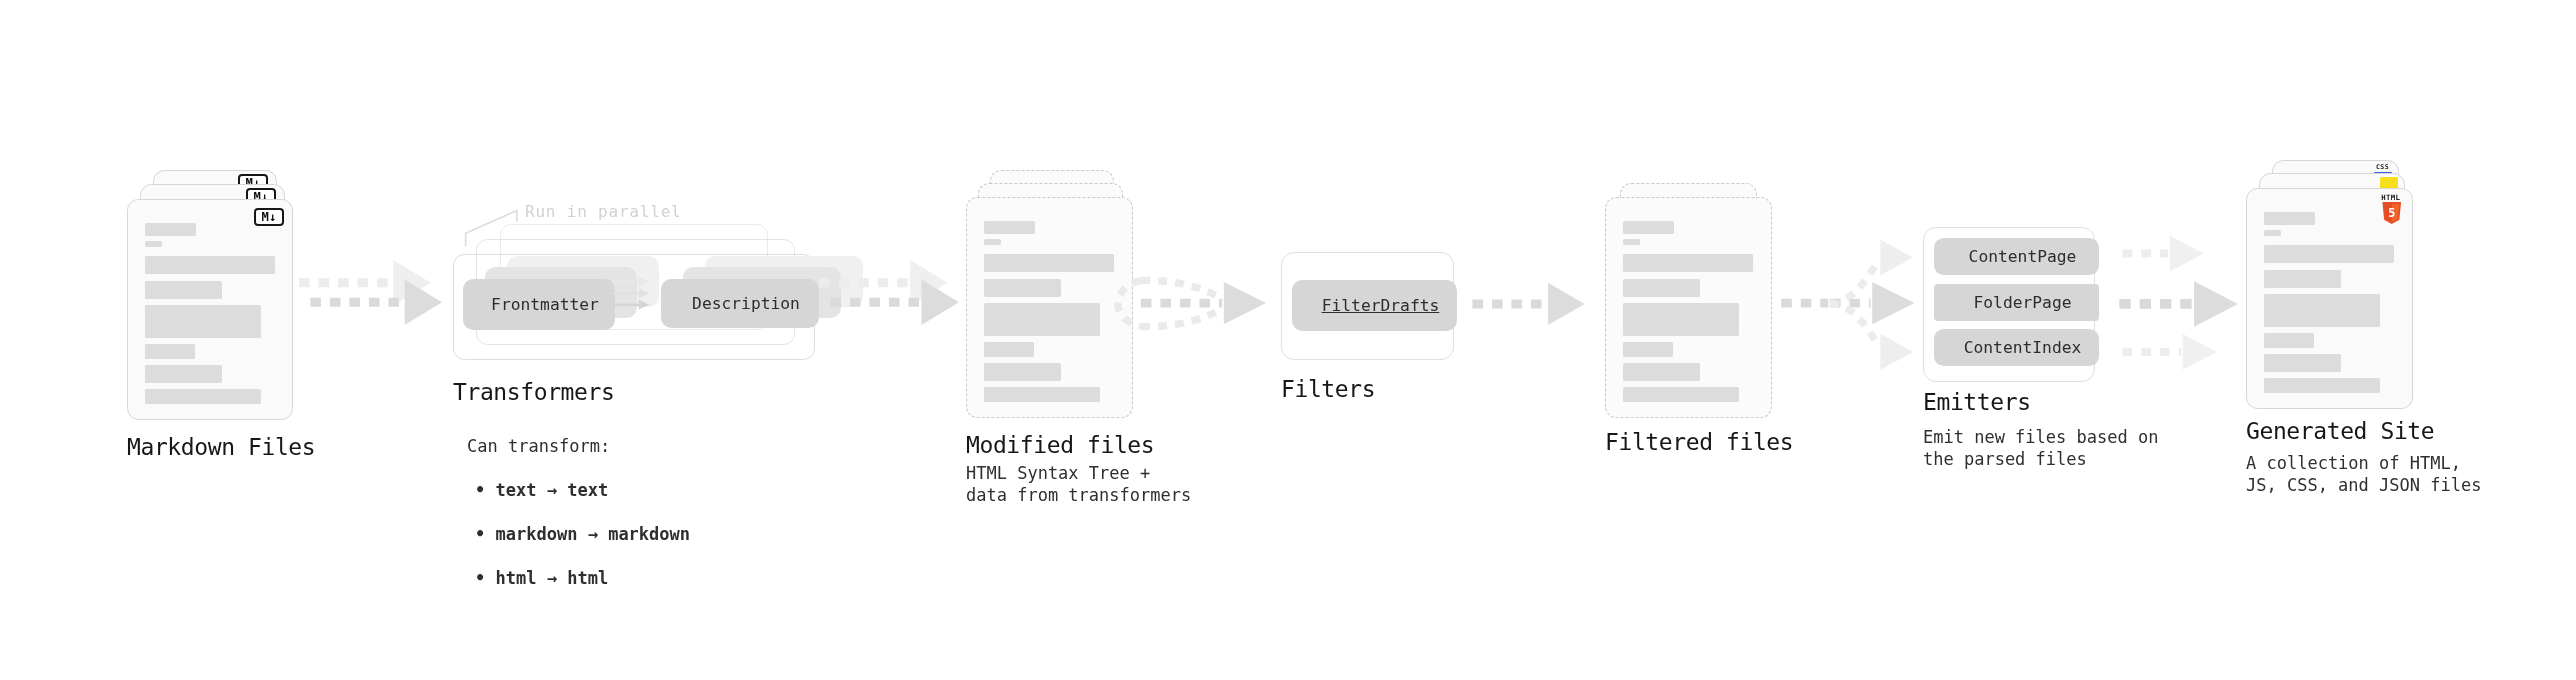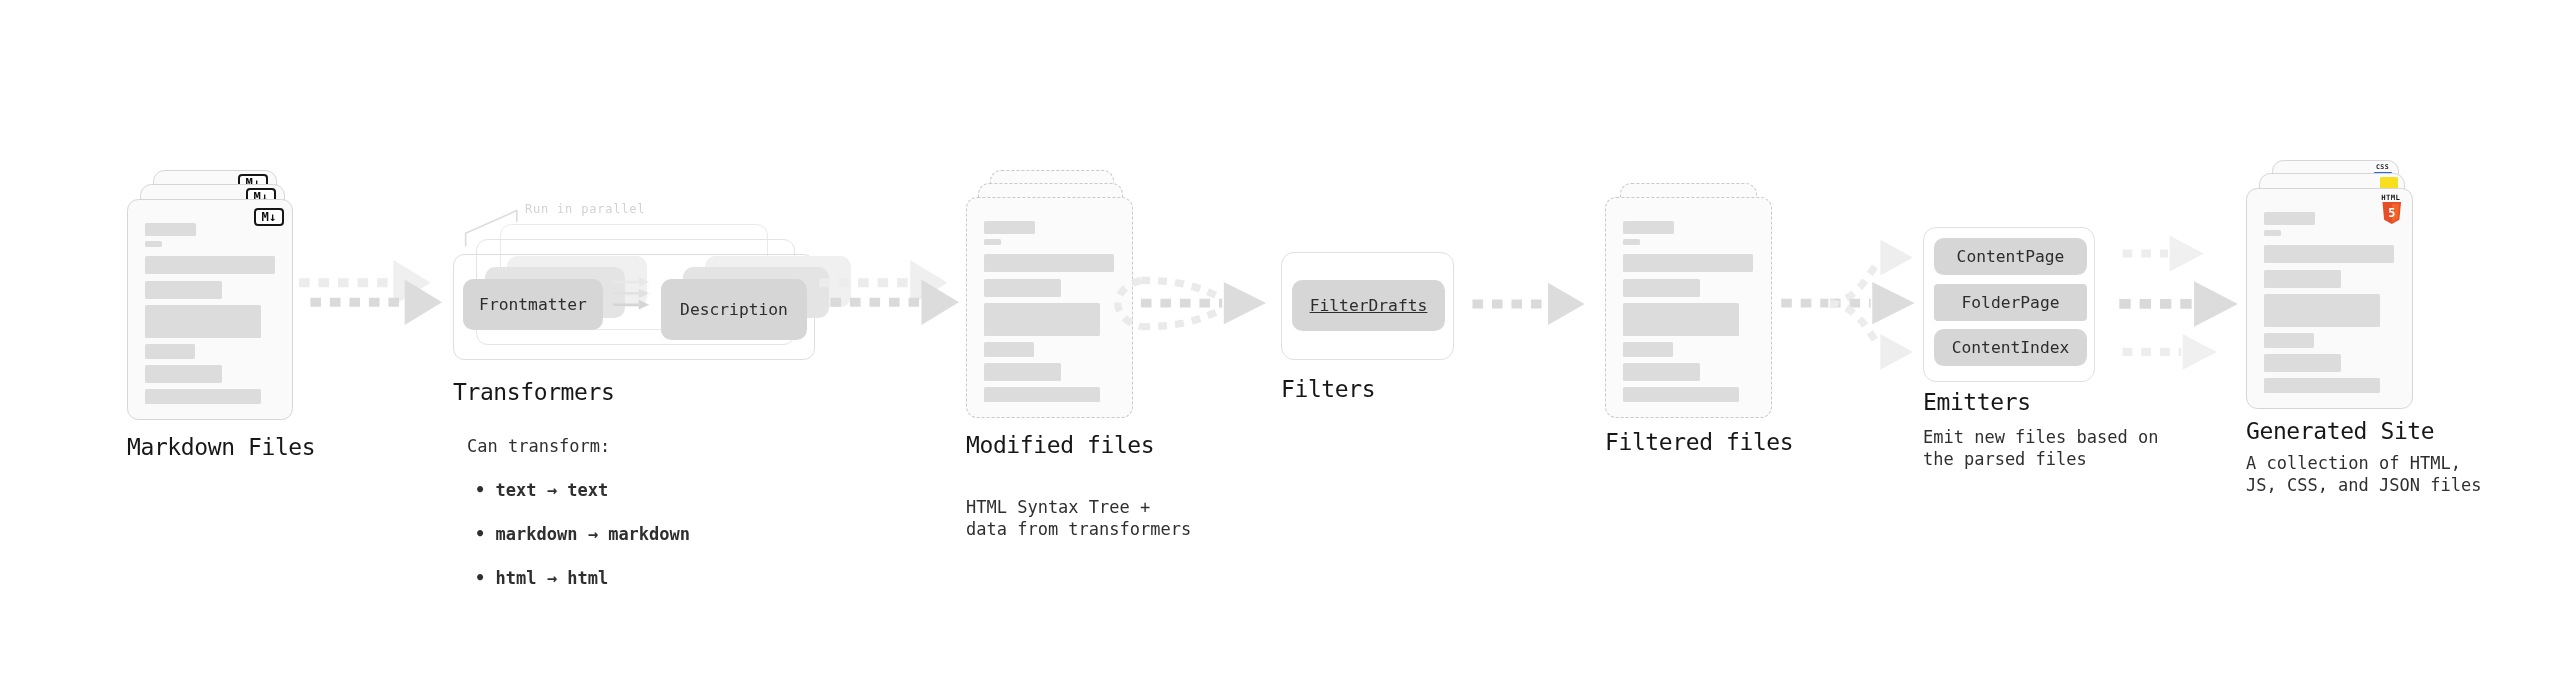--- a/index.html
+++ b/index.html
@@ -25,29 +25,29 @@
   .js-badge{position:absolute;width:18px;height:18px;background:#f7df1e;border-radius:1.6px;right:6.5px;top:3.3px;}
   .css-badge{position:absolute;width:18px;right:6.5px;top:3.3px;text-align:center;}
   .css-text{font:700 6.5px/6.5px var(--mono);color:#222;letter-spacing:0.4px;}
   .css-bar{height:3.3px;background:#2d63e8;margin-top:0.8px;border-radius:0.8px;}
   .html5-badge{position:absolute;right:9.8px;top:4.9px;width:21px;text-align:left;}
   .html-text{font:700 7.3px/8.1px var(--mono);color:#161616;letter-spacing:0.4px;}
 
   
   .t-box{position:absolute;height:106px;border:1.6px solid #dedede;border-radius:11.4px;background:transparent;box-sizing:border-box;}
   .panel{position:absolute;border:1.6px solid #e0e0e0;border-radius:13px;background:#fff;box-sizing:border-box;}
-  .chip{position:absolute;display:flex;align-items:center;justify-content:center;background:#d6d6d6;border-radius:10.6px;font-size:16.3px;color:#2d2d2d;}
+  .chip{position:absolute;display:flex;align-items:center;justify-content:center;background:#d6d6d6;border-radius:10.6px;font-size:16.3px;color:#2d2d2d;padding-left:12px;}
   .chip.g1{background:#e4e4e4;}
   .chip.g2{background:#f0f0f0;}
 
   
   .stage-title{position:absolute;font-size:23px;color:#171717;letter-spacing:-0.4px;white-space:nowrap;}
   .desc{position:absolute;font-size:17px;line-height:22px;color:#2f2f2f;white-space:pre-line;}
   .bullet-line{padding-left:8.1px;font-weight:bold;}
-  .runpar{position:absolute;font-size:12px;color:#d2d2d2;letter-spacing:0.8px;white-space:nowrap;}
+  .runpar{position:absolute;font-size:16px;color:#d2d2d2;letter-spacing:0.8px;white-space:nowrap;}
 
   
   #arrow-layer{position:absolute;left:0;top:0;z-index:30;pointer-events:none;}
 </style>
 </head>
 <body>
 
 <div id="canvas">
 
   <div class="doc" style="left:153px;top:170px;width:124px;">
@@ -74,21 +74,21 @@
   <div class="t-box" style="left:500px;top:224px;width:268px;border-color:#eaeaea;"></div>
   <div class="t-box" style="left:476px;top:239px;width:319px;border-color:#e4e4e4;"></div>
   <div class="t-box" style="left:453px;top:254px;width:362px;"></div>
 
   <div class="chip g2" style="left:507px;top:256px;width:140px;height:51px;"></div>
   <div class="chip g1" style="left:485px;top:267px;width:140px;height:51px;"></div>
   <div class="chip" style="left:463px;top:279px;width:140px;height:51px;">Frontmatter</div>
 
   <div class="chip g2" style="left:705px;top:256px;width:146px;height:51px;"></div>
   <div class="chip g1" style="left:683px;top:267px;width:146px;height:51px;"></div>
-  <div class="chip" style="left:661px;top:279px;width:146px;height:61px;">Description</div>
+  <div class="chip" style="left:661px;top:279px;width:146px;height:49px;">Description</div>
 
   <div class="runpar" style="left:525px;top:202px;">Run in parallel</div>
 
   <div class="stage-title" style="left:453px;top:379px;">Transformers</div>
   <div class="desc" style="left:467px;top:413px;">
     <div>Can transform:</div>
     <div class="bullet-line">• text → text</div>
     <div class="bullet-line">• markdown → markdown</div>
     <div class="bullet-line">• html → html</div>
   </div>
@@ -101,21 +101,21 @@
         <div class="bar b2"></div>
         <div class="bar b3"></div>
         <div class="bar b4"></div>
         <div class="bar b5"></div>
         <div class="bar b6"></div>
         <div class="bar b7"></div>
         <div class="bar b8"></div>
       </div>
   </div>
   <div class="stage-title" style="left:966px;top:432px;">Modified files</div>
-  <div class="desc" style="left:966px;top:462px;margin-top:34px;">HTML Syntax Tree +
+  <div class="desc" style="left:966px;top:462px;">HTML Syntax Tree +
 data from transformers</div>
 
   <div class="panel" style="left:1281px;top:252px;width:173px;height:108px;"></div>
   <div class="chip" style="left:1292px;top:280px;width:153px;height:51px;text-decoration:underline;">FilterDrafts</div>
   <div class="stage-title" style="left:1281px;top:376px;">Filters</div>
 
   <div class="doc dashed" style="left:1620px;top:183px;width:137px;"></div>
   <div class="doc dashed" style="left:1605px;top:197px;width:167px;">
     <div class="bars">
         <div class="bar b1"></div>

